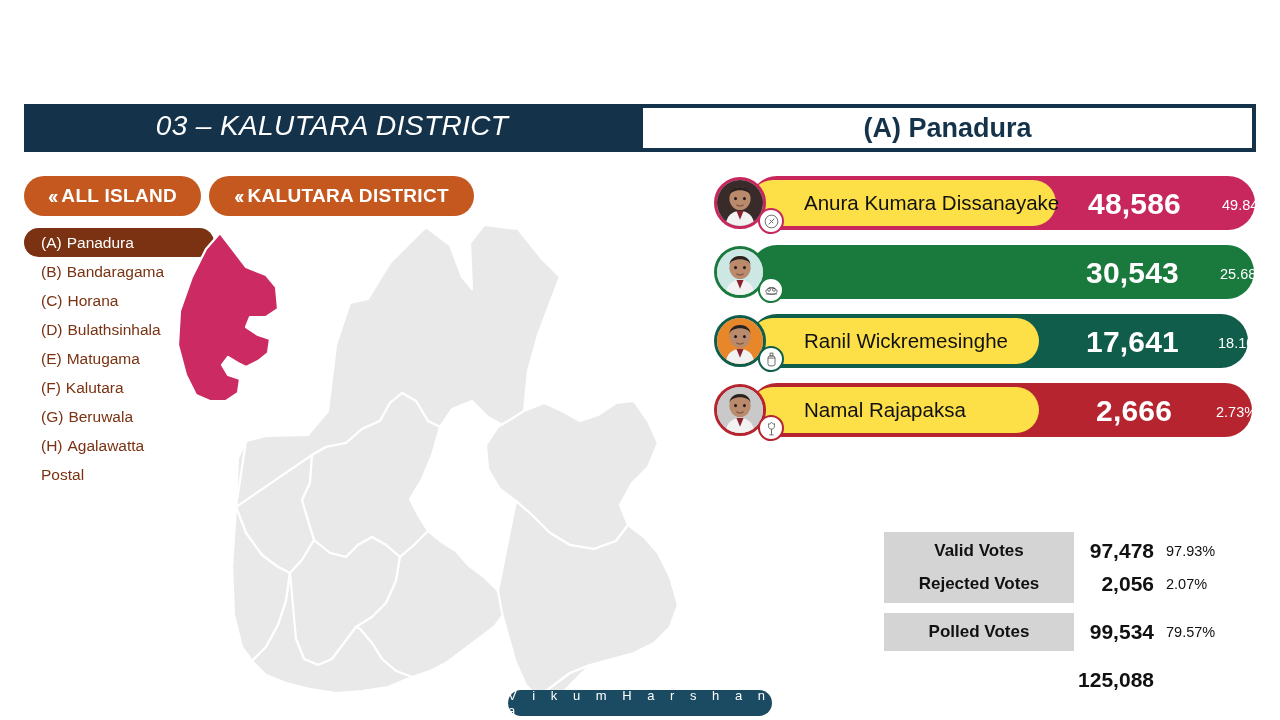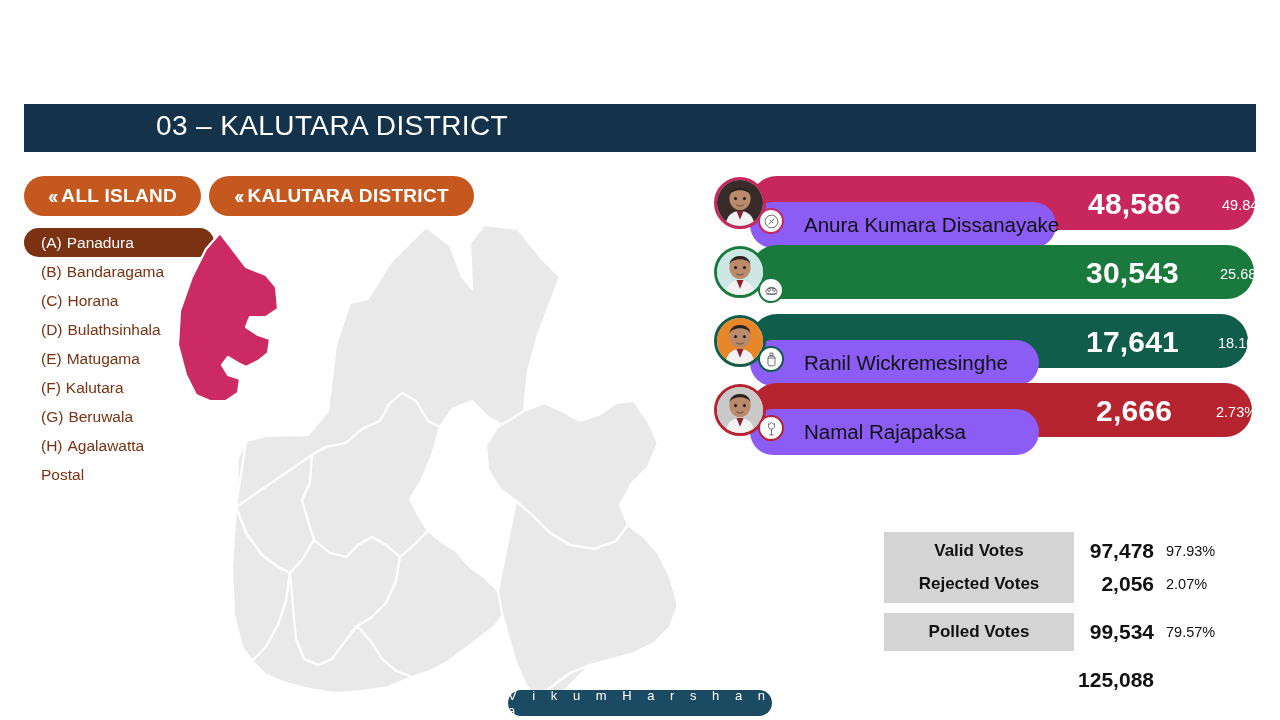--- a/index.html
+++ b/index.html
@@ -21,21 +21,21 @@
     color:#ffffff;font-size:31px;font-weight:bold;letter-spacing:.6px;
   }
 
   .district-bar{
     position:absolute;left:24px;top:104px;width:1232px;height:48px;
     background:#14334A;
   }
   .district-name{
     position:absolute;left:24px;top:104px;width:616px;height:44px;
     display:flex;align-items:center;justify-content:center;
-    color:#ffffff;font-size:28px;letter-spacing:.4px;
+    color:#ffffff;font-size:28px;letter-spacing:.4px;font-style:italic;
   }
   .division-box{
     position:absolute;left:641px;top:106px;width:613px;height:44px;
     background:#ffffff;border:2px solid #14334A;box-sizing:border-box;
     display:flex;align-items:center;justify-content:center;
   }
   .division-box .txt{color:#14334A;font-size:27px;font-weight:bold;}
 
   
   .nav-btn{
@@ -63,24 +63,24 @@
   
   #map-wrap{position:absolute;left:150px;top:215px;width:610px;height:500px;}
 
   
   .cand-row{position:absolute;left:714px;height:54px;}
   .cand-bar{
     position:absolute;left:36px;top:0;height:54px;border-radius:27px;
     display:flex;align-items:center;
   }
   .name-pill{
-    position:absolute;left:0;top:4px;height:46px;background:#8b5cf6;
+    position:absolute;left:0;top:4px;height:46px;background:#fde047;
     border-radius:23px;display:flex;align-items:center;
     padding-left:54px;padding-right:20px;box-sizing:border-box;
-    color:#111111;font-size:20.5px;white-space:nowrap;margin-top:22px;
+    color:#111111;font-size:20.5px;white-space:nowrap;
   }
   .cand-votes{
     position:absolute;color:#ffffff;font-size:30px;font-weight:bold;
     letter-spacing:.2px;top:11px;
   }
   .cand-pct{
     position:absolute;color:#ffffff;font-size:14.5px;top:21px;
   }
   .avatar{
     position:absolute;left:0;top:1px;width:52px;height:52px;border-radius:50%;
@@ -123,20 +123,23 @@
 </style>
 </head>
 <body>
 
 <div id="stage">
 
 
   <div class="district-bar"></div>
   <div class="district-name">
     <span>03 – KALUTARA DISTRICT</span>
+  </div>
+  <div class="division-box">
+    <span class="txt">(A) Panadura</span>
   </div>
 
   <div class="nav-btn" id="btn-all-island">
     <span class="chev">‹‹</span>
     <span>ALL ISLAND</span>
   </div>
   <div class="nav-btn" id="btn-district">
     <span class="chev">‹‹</span>
     <span>KALUTARA DISTRICT</span>
   </div>

